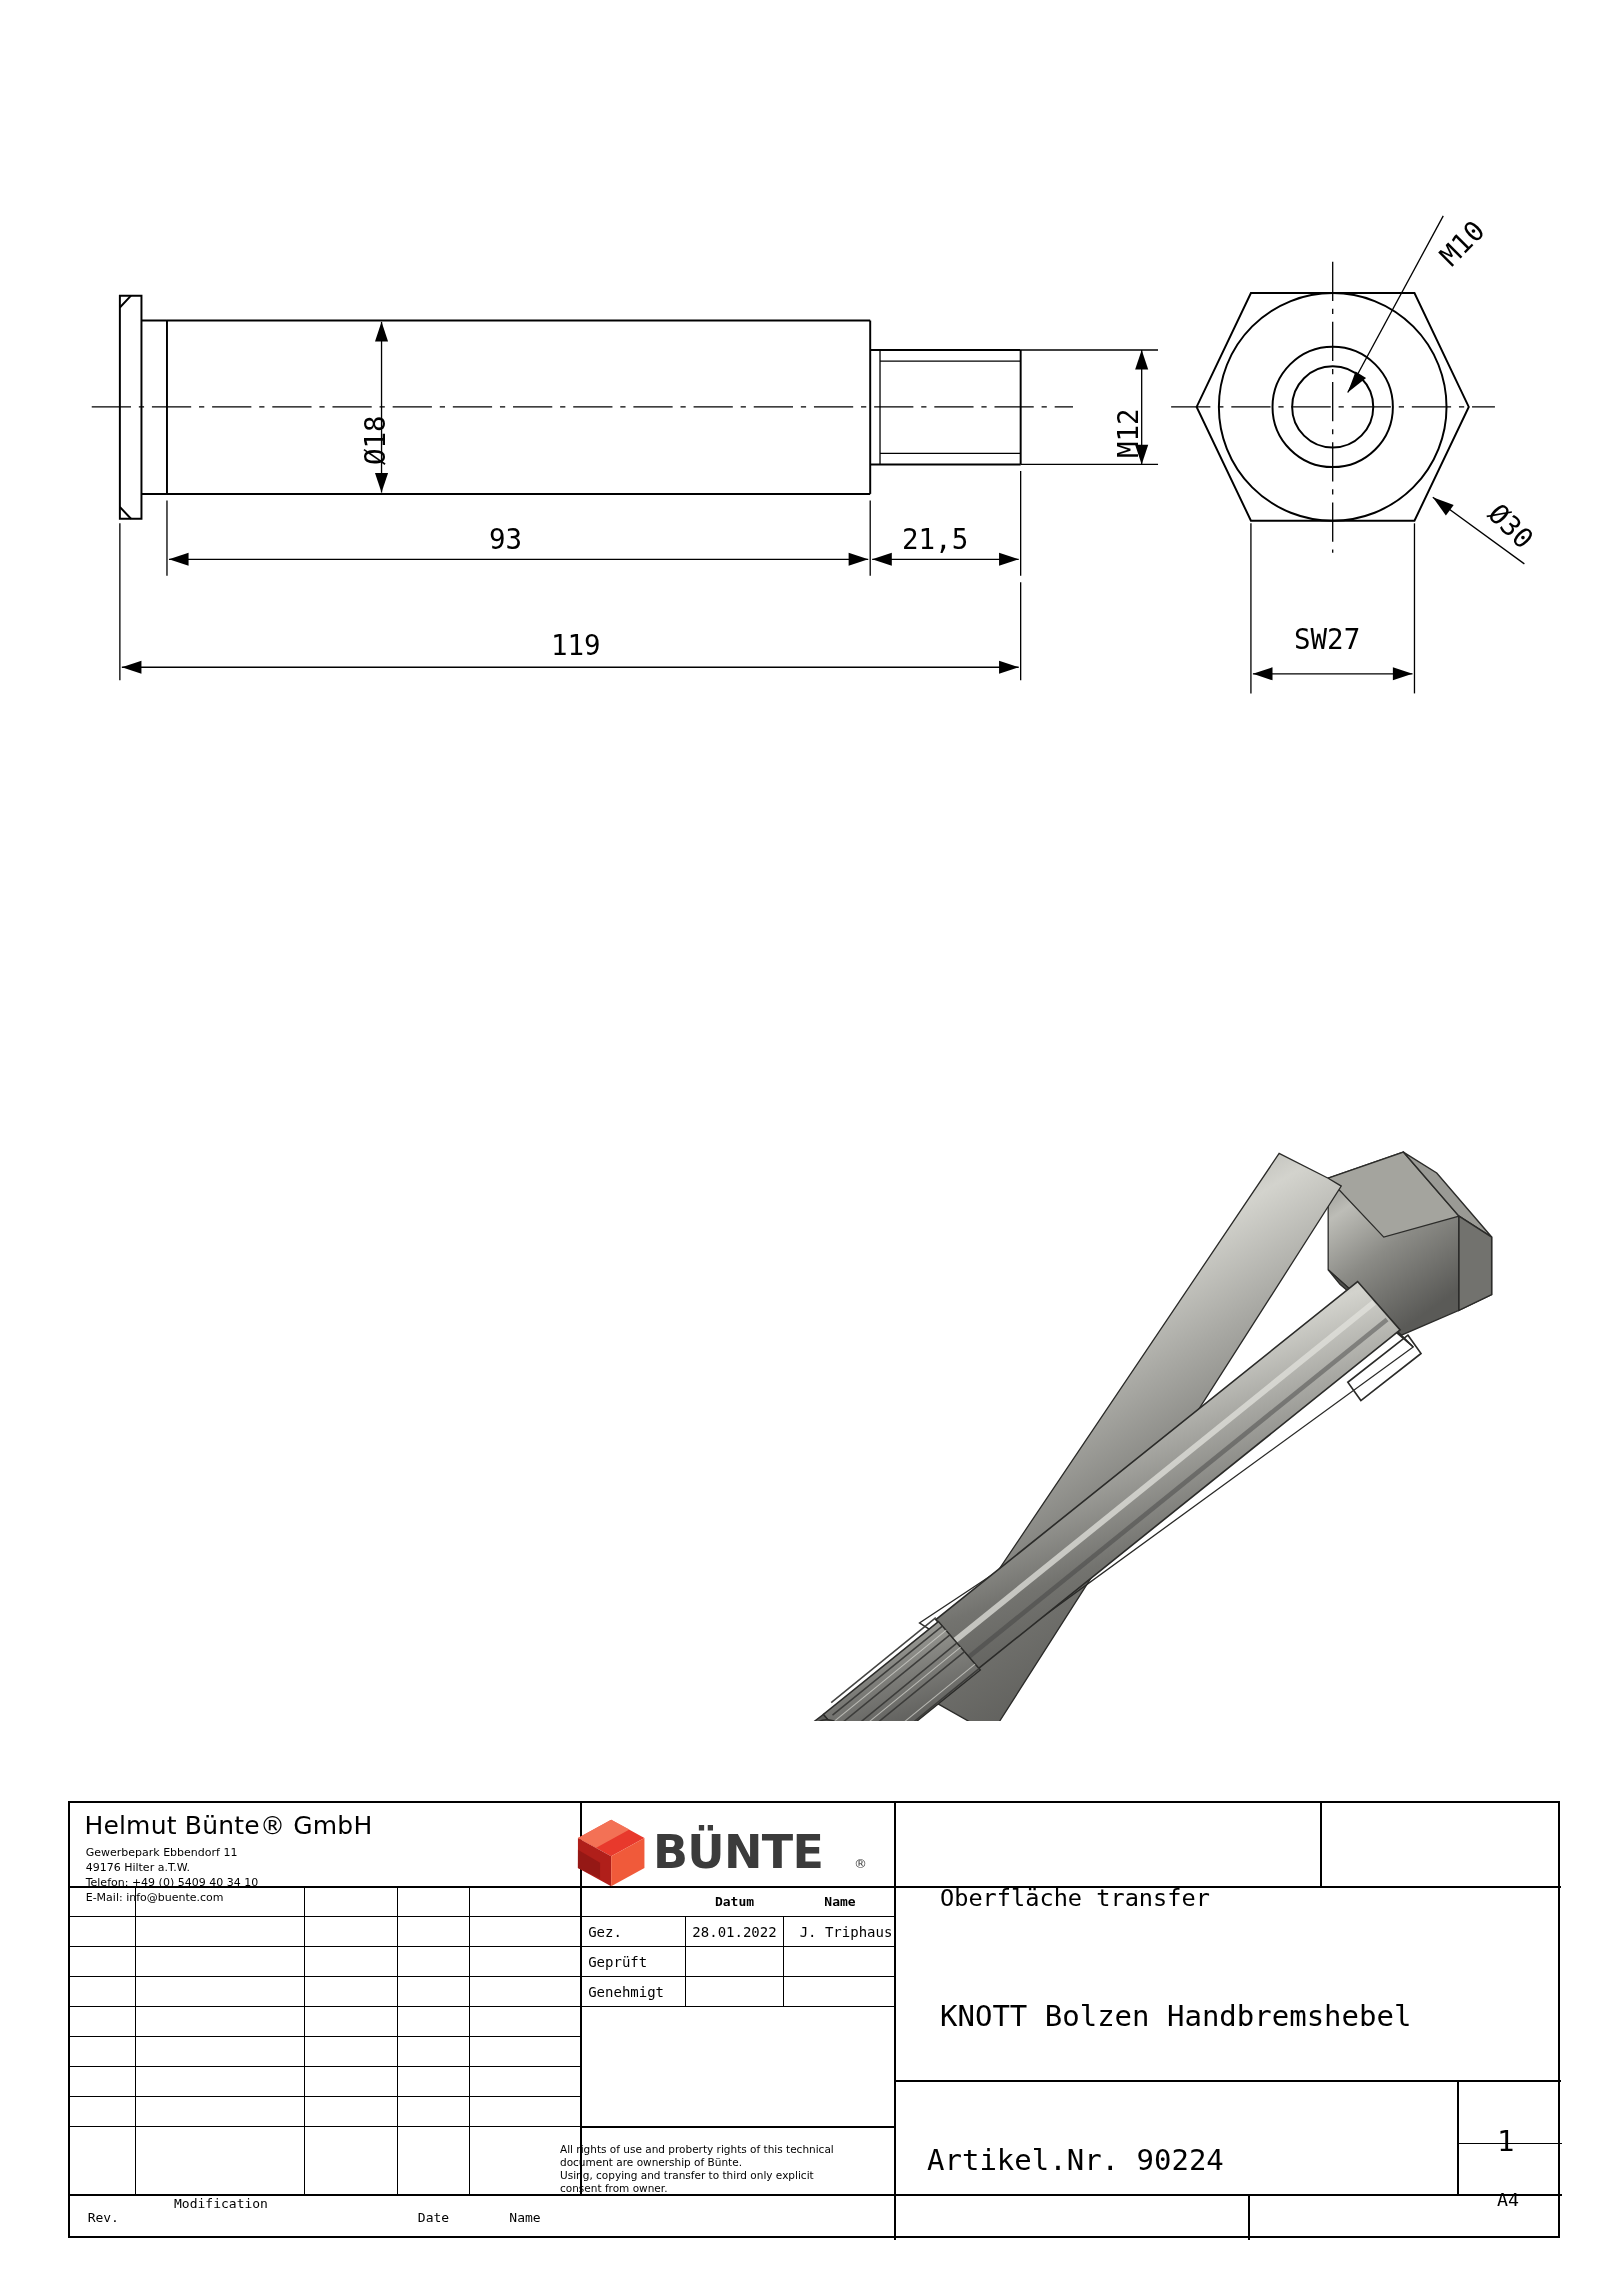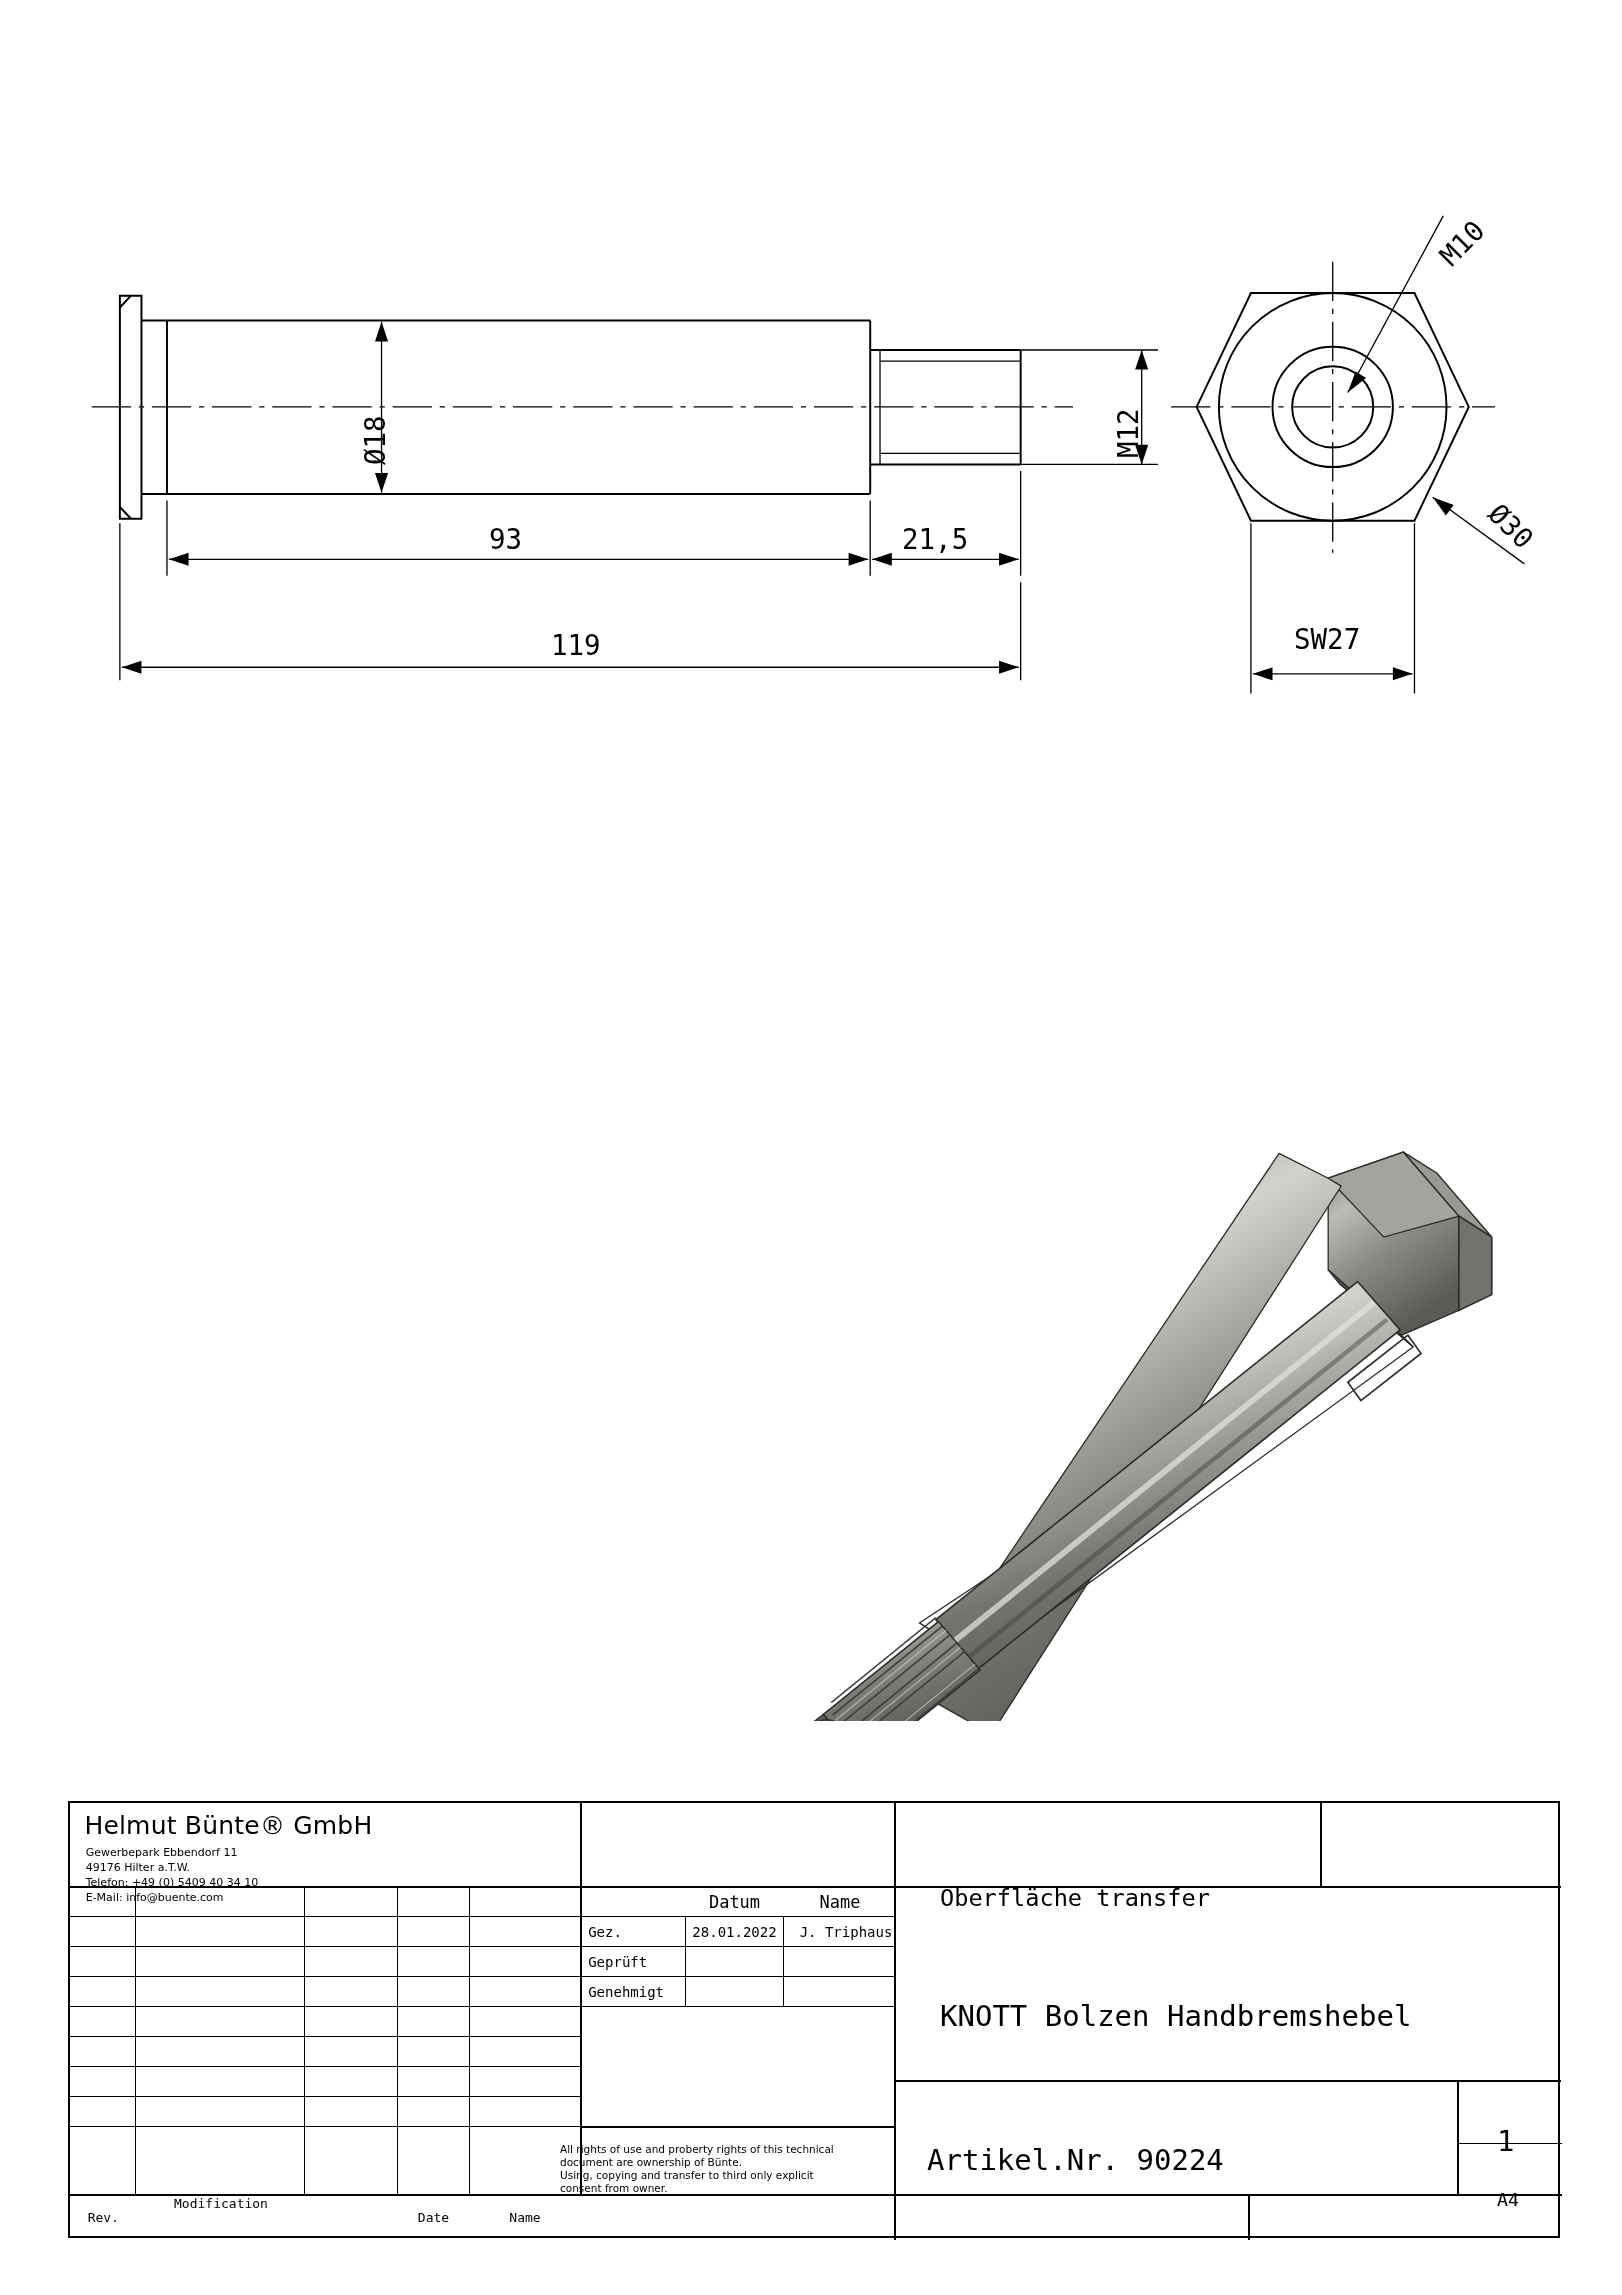--- a/index.html
+++ b/index.html
@@ -95,21 +95,21 @@
     font-size: 29px;
     font-family: "DejaVu Sans Mono", monospace;
   }
   .format {
     position: absolute;
     left: 1427px;
     top: 386px;
     font-size: 18.3px;
     font-family: "DejaVu Sans Mono", monospace;
   }
-  .tb-hdr { font-size: 17px; font-family: "DejaVu Sans Mono", monospace; }
+  .tb-hdr { font-size: 13px; font-family: "DejaVu Sans Mono", monospace; font-weight: bold; }
   .tb-sm { font-size: 14px; font-family: "DejaVu Sans Mono", monospace; }
   .tb-xs { font-size: 13px; font-family: "DejaVu Sans Mono", monospace; }
 
   
   .logo-wrap {
     position: absolute;
     left: 504px;
     top: 14.4px;
     width: 327px;
     height: 75px;
@@ -375,20 +375,31 @@
     <div class="tb-line" style="left:1250px; top:0px;   width:2px; height:83px;"></div>
 
     <div class="company-name">Helmut Bünte® GmbH</div>
     <div class="company-addr">
       <div>Gewerbepark Ebbendorf 11</div>
       <div>49176 Hilter a.T.W.</div>
       <div>Telefon: +49 (0) 5409 40 34 10</div>
       <div>E-Mail: info@buente.com</div>
     </div>
 
+    <div class="logo-wrap">
+      <svg width="75" height="72" viewBox="0 0 115 110">
+        <polygon points="57,4 108,32 57,60 6,32" fill="#e8392c"></polygon>
+        <polygon points="6,32 57,60 57,106 6,78" fill="#b01f1a"></polygon>
+        <polygon points="57,60 108,32 108,78 57,106" fill="#f05a3a"></polygon>
+        <polygon points="57,4 85,19 34,47 6,32" fill="#f47b5d" opacity="0.85"></polygon>
+        <polygon points="6,50 40,70 40,94 6,78" fill="#8e1714" opacity="0.8"></polygon>
+      </svg>
+      <div class="logo-text">BÜNTE</div>
+      <div class="logo-reg">®</div>
+    </div>
 
     <div class="tb-cell center tb-hdr" style="left:616px; top:84px; width:97px; height:29px;">Datum</div>
     <div class="tb-cell center tb-hdr" style="left:715px; top:84px; width:110px; height:29px;">Name</div>
 
     <div class="tb-cell tb-sm" style="left:513px; top:114px; width:102px; height:29px;">Gez.</div>
     <div class="tb-cell center tb-sm" style="left:616px; top:114px; width:97px; height:29px;">28.01.2022</div>
     <div class="tb-cell center tb-sm" style="left:715px; top:114px; width:122px; height:29px;">J. Triphaus</div>
 
     <div class="tb-cell tb-sm" style="left:513px; top:144px; width:102px; height:29px;">Geprüft</div>
     <div class="tb-cell center tb-sm" style="left:616px; top:144px; width:97px; height:29px;"></div>

